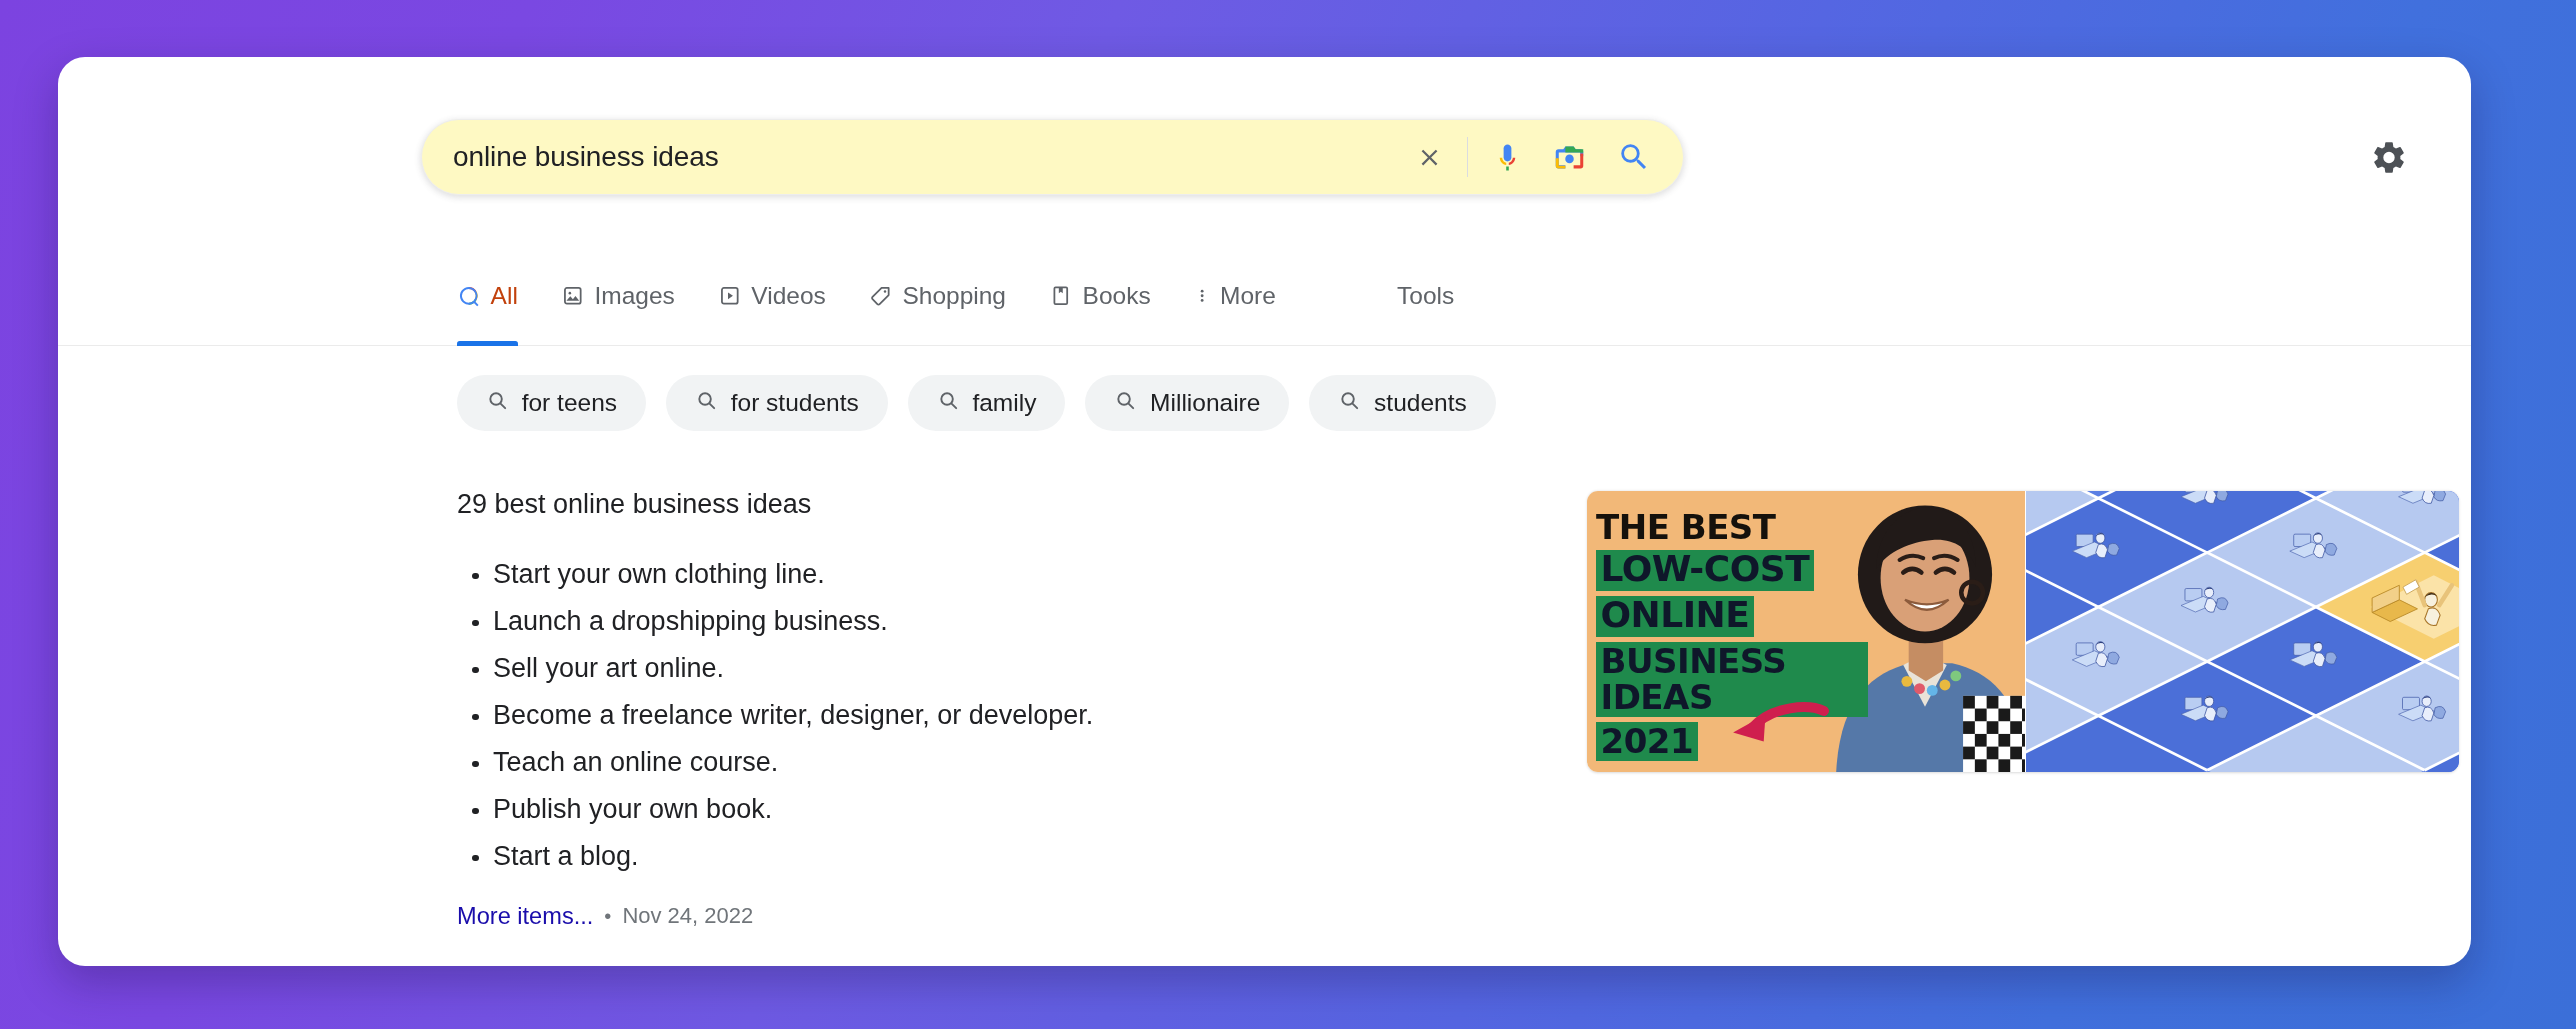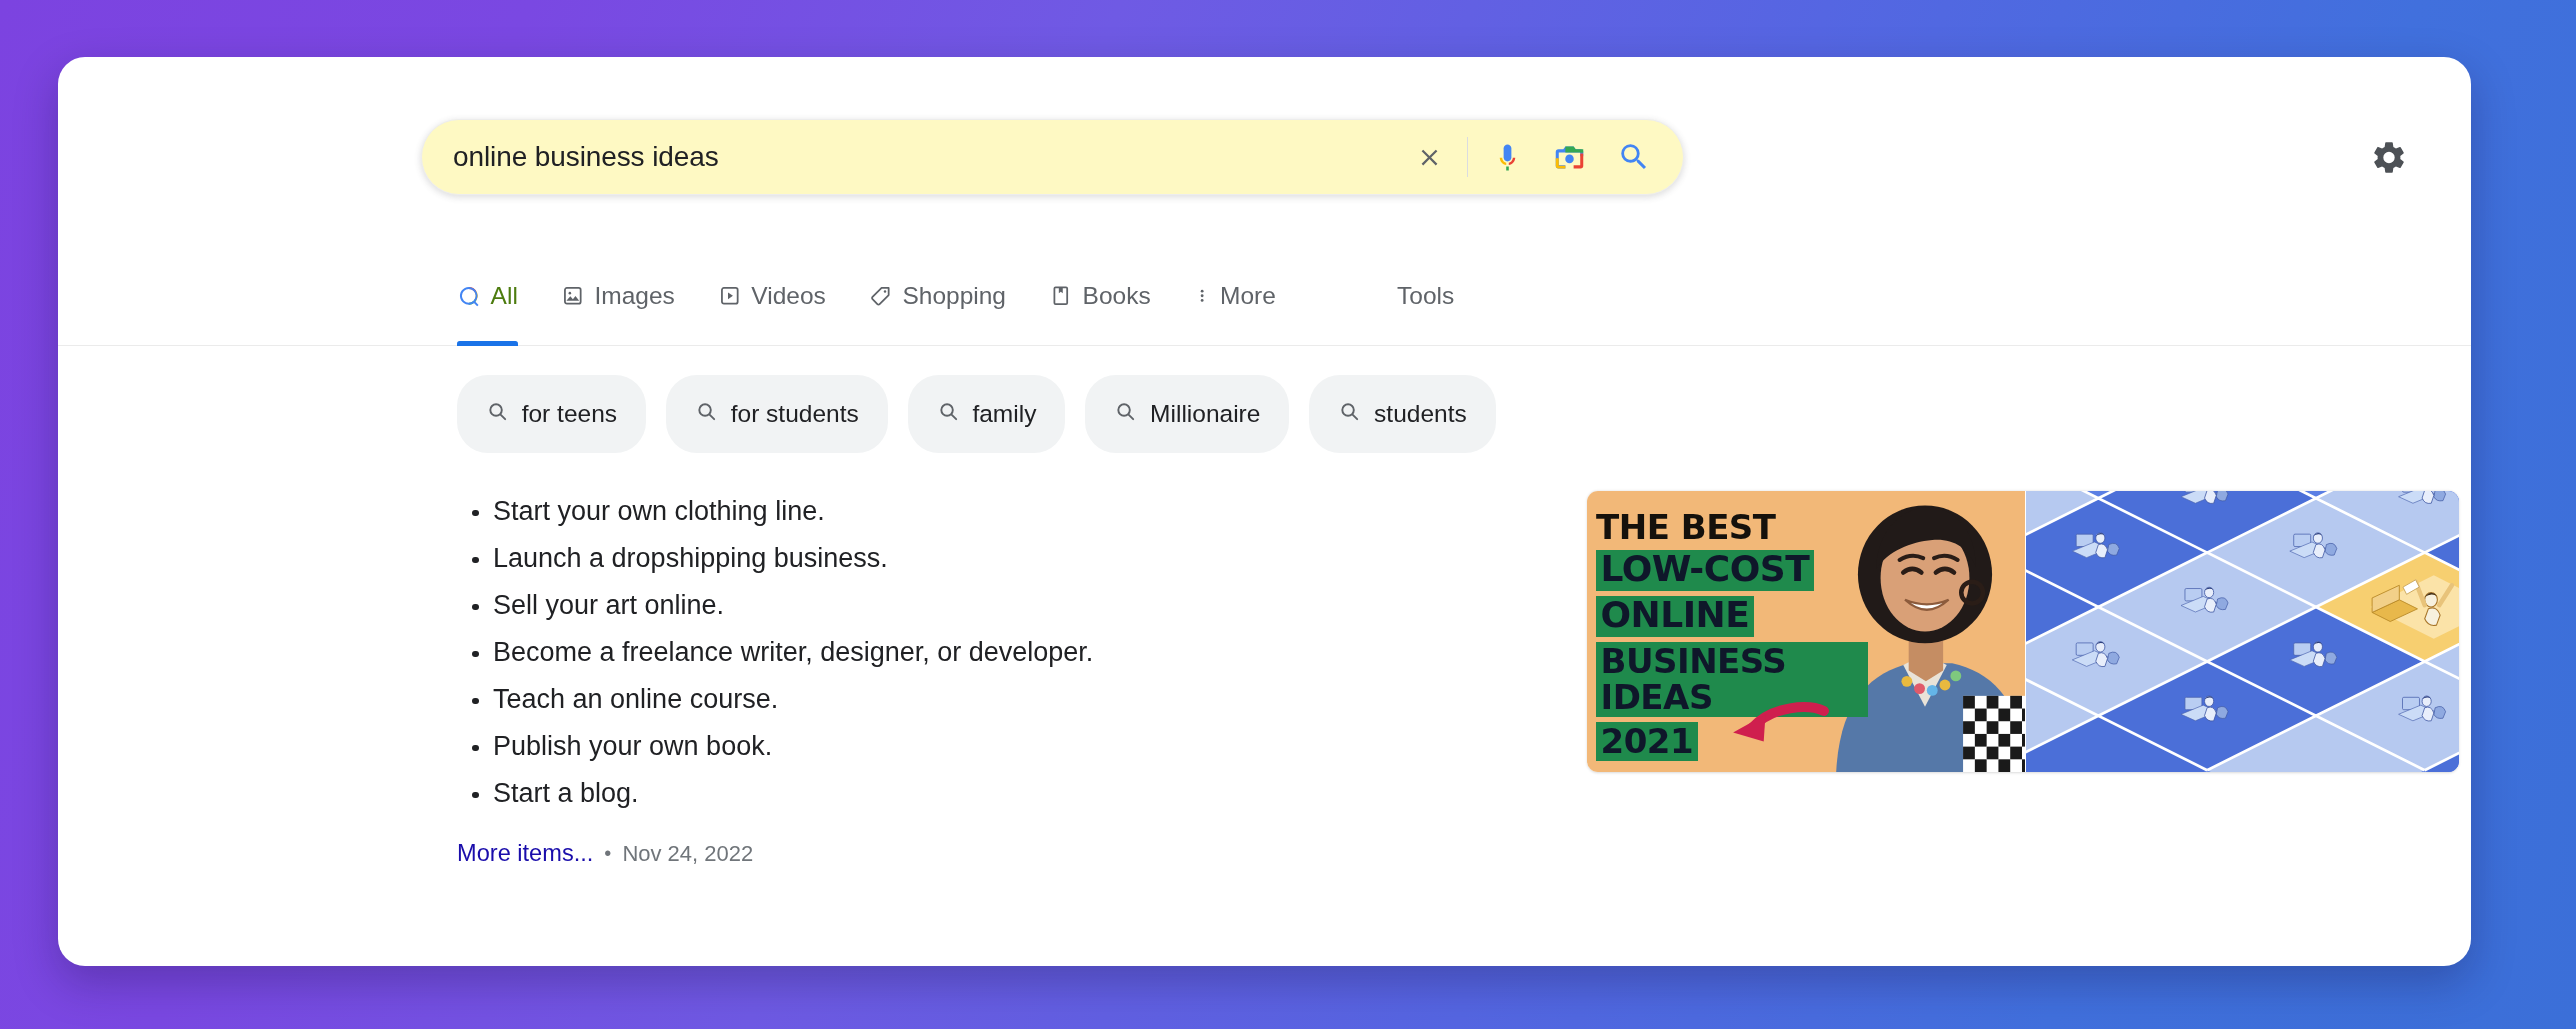--- a/index.html
+++ b/index.html
@@ -145,21 +145,21 @@
     font-size: 24.5px;
     color: #5f6368;
     cursor: pointer;
     position: relative;
     white-space: nowrap;
     padding-top: 16.3px;
     align-items: flex-start;
   }
   .tab .tab-label { line-height: 31px; }
   .tab .tab-icon  { display: flex; align-items: center; height: 31px; }
-  .tab.active { color: #4d7c0f; }
+  .tab.active { color: #c2410c; }
   .tab.active::after {
     content: "";
     position: absolute;
     left: 0; right: 0;
     bottom: 0;
     height: 5.4px;
     background: #1a73e8;
     border-radius: 2.7px 2.7px 0 0;
   }
   #tab-tools {
@@ -177,21 +177,21 @@
     position: absolute;
     left: 399px;
     top: 318px;
     display: flex;
     gap: 20px;
   }
   .chip {
     display: flex;
     align-items: center;
     gap: 12.7px;
-    height: 78px;
+    height: 56px;
     padding: 0 29px;
     background: #f1f3f4;
     border: none;
     border-radius: 31px;
     font-size: 24.5px;
     color: #202124;
     font-family: "Liberation Sans", sans-serif;
     cursor: pointer;
     white-space: nowrap;
   }
@@ -479,20 +479,21 @@
         <svg width="23" height="23" viewBox="0 0 24 24" fill="none" stroke="#5f6368" stroke-width="2">
           <circle cx="10.5" cy="10.5" r="6"></circle>
             <path d="M15.2 15.2 20 20" stroke-linecap="round"></path>
         </svg>
       </span>
       <span>students</span>
     </button>
   </div>
 
   <div id="result-block">
+    <div id="result-heading">29 best online business ideas</div>
 
     <ul id="result-list">
       <li>Start your own clothing line.</li>
       <li>Launch a dropshipping business.</li>
       <li>Sell your art online.</li>
       <li>Become a freelance writer, designer, or developer.</li>
       <li>Teach an online course.</li>
       <li>Publish your own book.</li>
       <li>Start a blog.</li>
     </ul>

